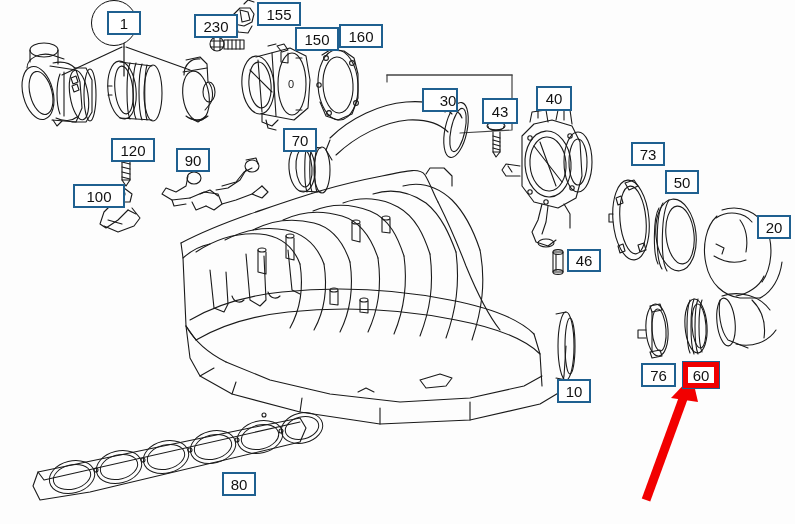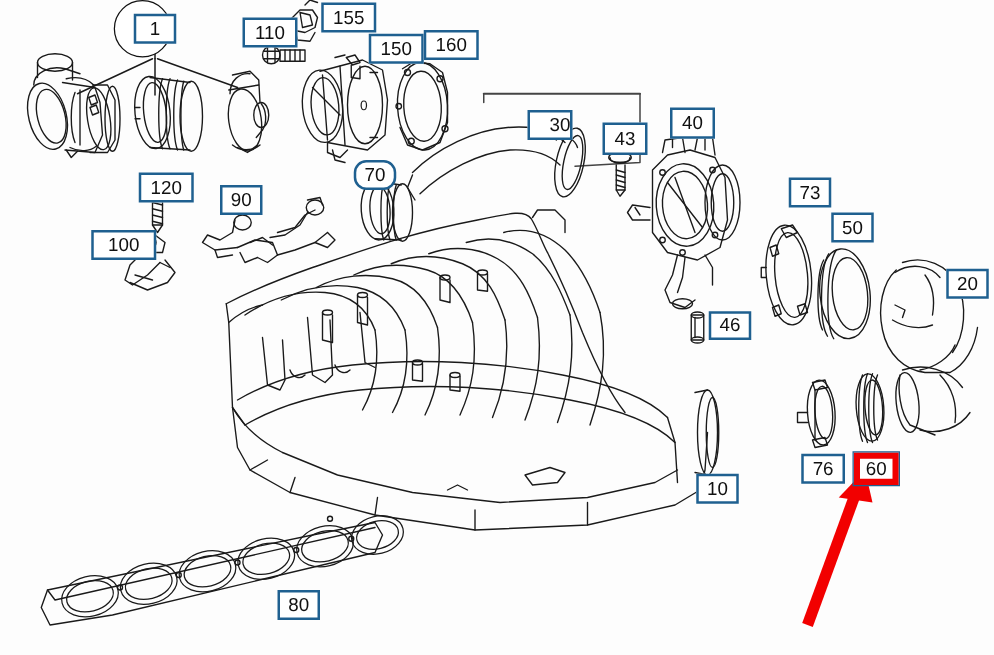--- a/index.html
+++ b/index.html
@@ -338,33 +338,33 @@
   <svg style="position:absolute;left:0;top:0;width:795px;height:524px;pointer-events:none;" viewBox="0 0 795 524" xmlns="http://www.w3.org/2000/svg">
     <g>
       <line x1="646" y1="500" x2="684" y2="396" stroke="#f20000" stroke-width="9" stroke-linecap="butt"></line>
       <polygon points="692,376 671,398 698,402" fill="#f20000"></polygon>
     </g>
   </svg>
 
   <div id="callout-layer">
       <div class="circle-mark" style="left: 91px; top: 0px; width: 46px; height: 46px;"></div>
       <div class="callout" style="left: 107px; top: 11px; width: 34px; height: 24px;">1</div>
-      <div class="callout" style="left: 194px; top: 14px; width: 44px; height: 24px;">110</div>
+      <div class="callout" style="left: 194px; top: 14px; width: 44px; height: 24px;">230</div>
       <div class="callout" style="left: 257px; top: 2px; width: 44px; height: 24px;">155</div>
       <div class="callout" style="left: 295px; top: 27px; width: 44px; height: 24px;">150</div>
       <div class="callout" style="left: 339px; top: 24px; width: 44px; height: 24px;">160</div>
       <div class="callout" style="left: 422px; top: 88px; width: 36px; height: 24px; padding-left: 16px;">30</div>
       <div class="callout" style="left: 482px; top: 98px; width: 36px; height: 26px;">43</div>
       <div class="callout" style="left: 536px; top: 86px; width: 36px; height: 25px;">40</div>
       <div class="callout" style="left: 631px; top: 142px; width: 34px; height: 24px;">73</div>
       <div class="callout" style="left: 665px; top: 170px; width: 34px; height: 24px;">50</div>
       <div class="callout" style="left: 757px; top: 215px; width: 34px; height: 24px;">20</div>
       <div class="callout" style="left: 79px; top: 138px; width: 44px; height: 24px; margin-left: 32px;">120</div>
       <div class="callout" style="left: 176px; top: 148px; width: 34px; height: 24px;">90</div>
-      <div class="callout" style="left: 283px; top: 128px; width: 34px; height: 24px; border-radius: 10px;">70</div>
+      <div class="callout" style="left: 283px; top: 128px; width: 34px; height: 24px;">70</div>
       <div class="callout" style="left: 73px; top: 184px; width: 52px; height: 24px;">100</div>
       <div class="callout" style="left: 567px; top: 249px; width: 34px; height: 23px;">46</div>
       <div class="callout" style="left: 557px; top: 379px; width: 34px; height: 24px;">10</div>
       <div class="callout" style="left: 641px; top: 363px; width: 35px; height: 24px;">76</div>
       <div class="callout highlight" style="left: 683px; top: 362px; width: 36px; height: 26px;">60</div>
       <div class="callout" style="left: 222px; top: 472px; width: 34px; height: 24px;">80</div>
     </div>
 
 </div>
 

